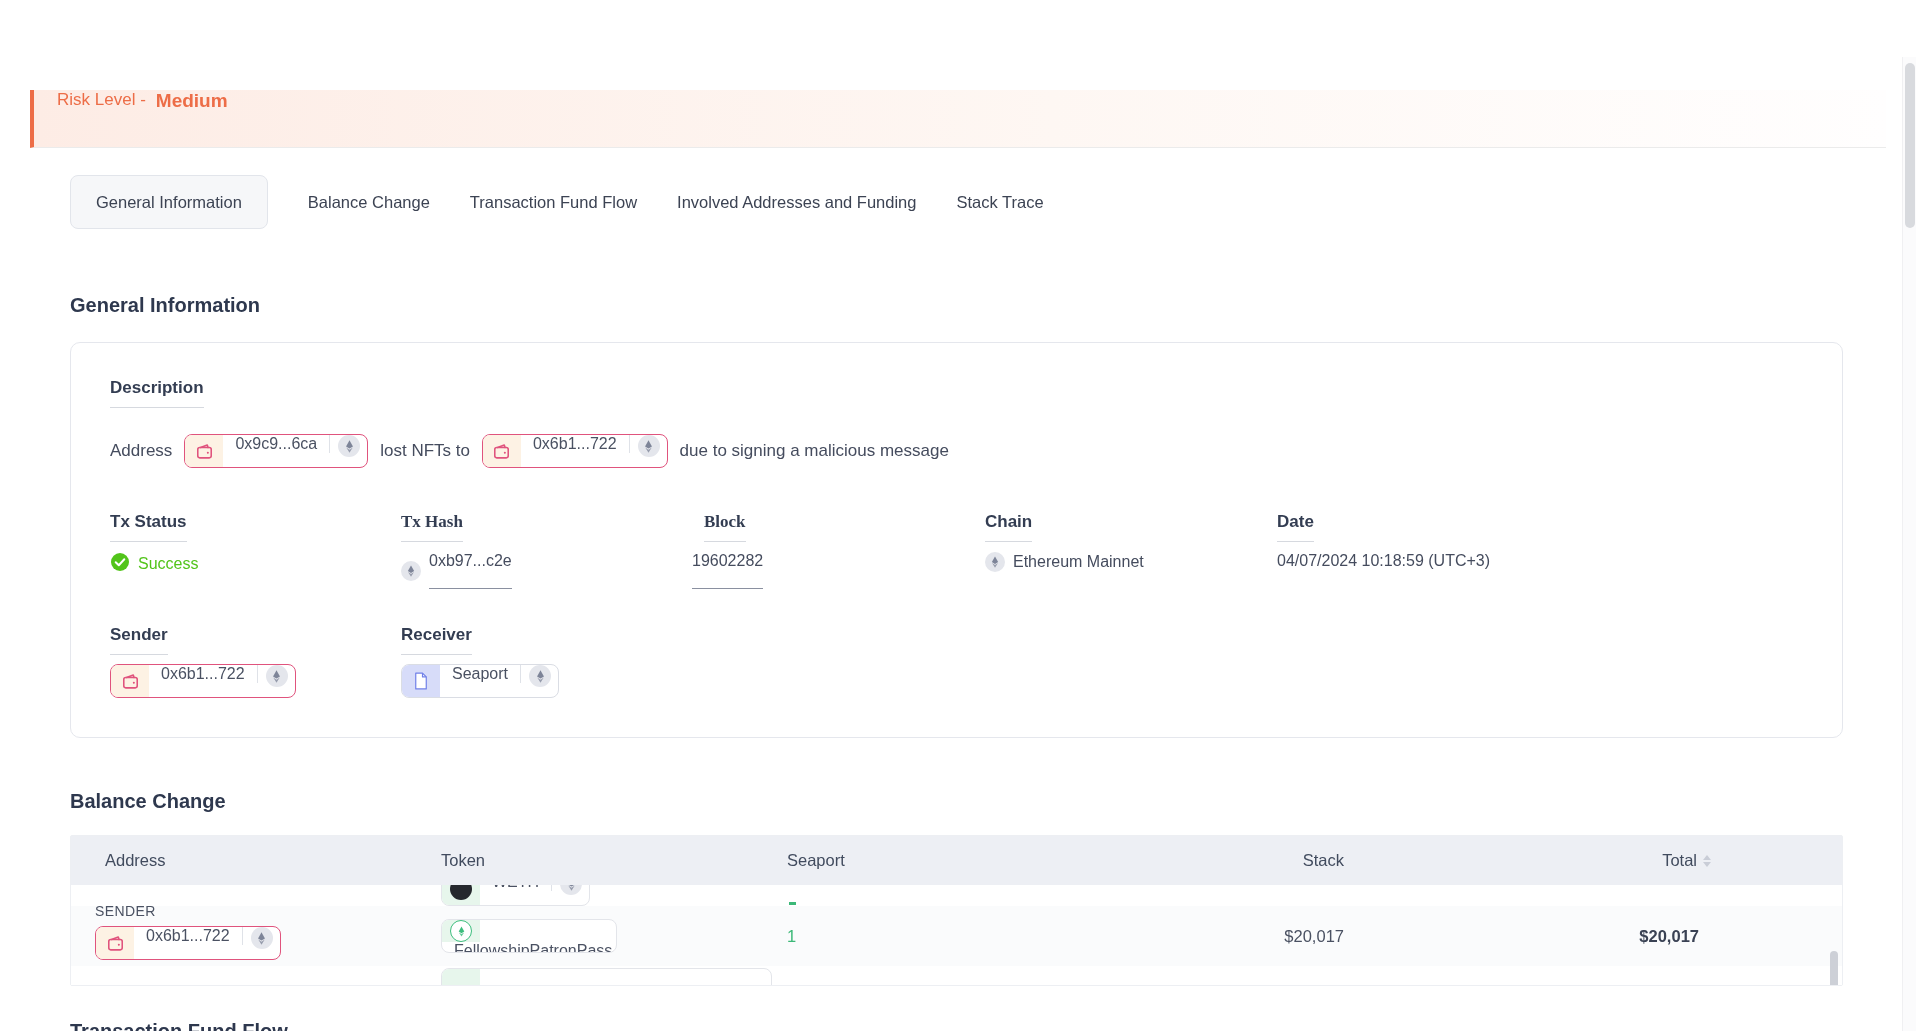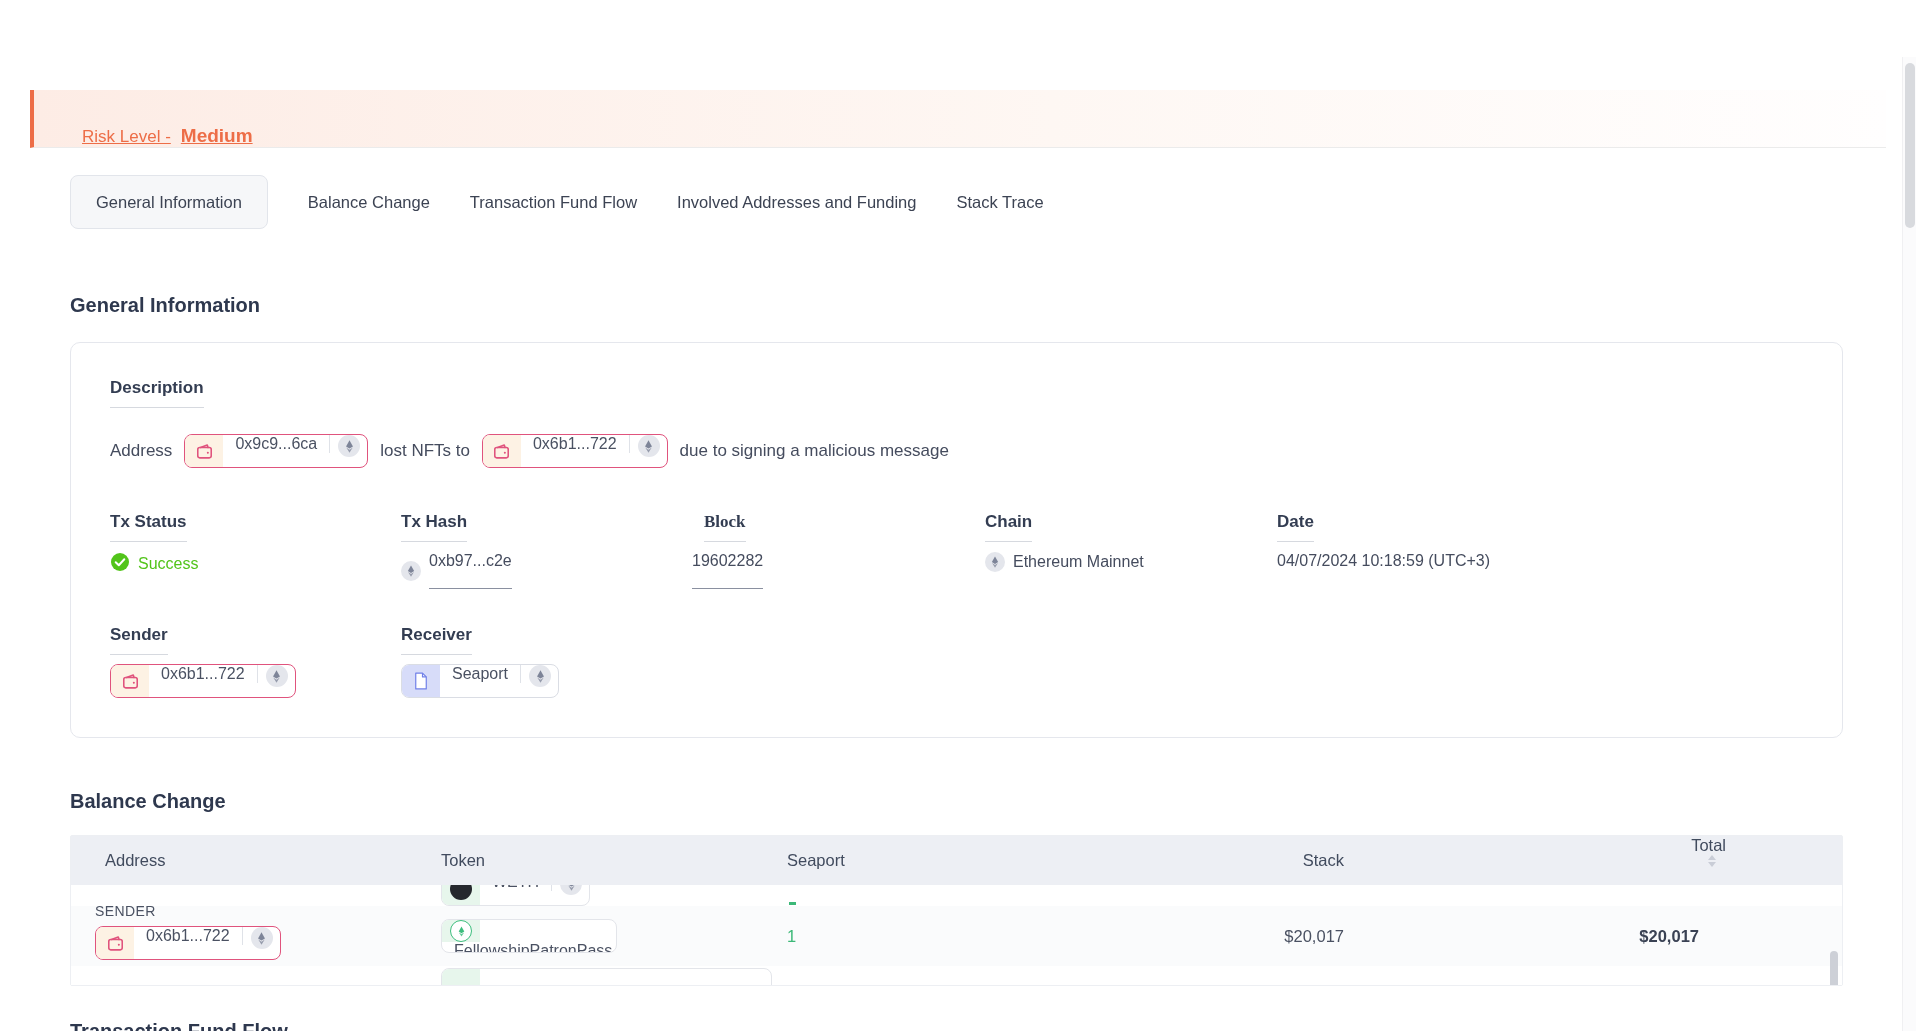--- a/index.html
+++ b/index.html
@@ -17,21 +17,21 @@
   .titlebar .sp { flex:1; }
   .icon-btn { width:22px; height:22px; display:flex; align-items:center; justify-content:center; cursor:pointer; margin-left:28px; }
   
   .page-scroll { position:absolute; top:57px; right:0; width:14px; height:974px; background:#fbfbfc; border-left:1px solid #f0f0f2; }
   .page-scroll .thumb { position:absolute; top:6px; left:2px; width:10px; height:165px; border-radius:5px; background:#d8dade; }
   
   .banner {
     position:absolute; top:90px; left:30px; width:1856px; height:58px;
     border-left:4px solid #ed6d47; border-bottom:1px solid #ebebeb;
     background:linear-gradient(90deg,#fdece5 0%,#fef7f3 55%,#fffefe 100%);
-    display:flex; align-items:flex-end; padding-left:48px; font-size:17px; color:#ed6d47;text-decoration:underline;
+    display:flex; align-items:flex-start; padding-left:23px; font-size:17px; color:#ed6d47;
   }
   .banner b { font-size:19px; font-weight:700; margin-left:10px; }
   
   .tabs { position:absolute; top:175px; left:70px; height:54px; display:flex; align-items:center; gap:40px; }
   .tab { font-size:16.5px; color:#3c4353; cursor:pointer; white-space:nowrap; }
   .tab.active {
     height:54px; display:flex; align-items:center; padding:0 25px;
     background:#f6f7f9; border:1px solid #e2e5eb; border-radius:8px;
   }
   
@@ -153,21 +153,21 @@
               <path d="M8 0 L13 9 L8 12 L3 9 Z"></path>
               <path d="M8 13.6 L12.7 10.6 L8 18 L3.3 10.6 Z" opacity=".75"></path>
             </g>
           </svg>
       </span>
     </span>
     <span>due to signing a malicious message</span>
   </div>
 
   <div class="field" style="left:110px;"><span class="lbl">Tx Status</span></div>
-  <div class="field" style="left:401px;"><span class="lbl">Tx Hash</span></div>
+  <div class="field" style="left:401px;font-family:Liberation Serif, serif;"><span class="lbl">Tx Hash</span></div>
   <div class="field" style="left:704px;font-family:Liberation Serif, serif;"><span class="lbl">Block</span></div>
   <div class="field" style="left:985px;"><span class="lbl">Chain</span></div>
   <div class="field" style="left:1277px;"><span class="lbl">Date</span></div>
 
   <div class="fval" style="left:110px;">
     <span>
       <svg width="20" height="20" viewBox="0 0 20 20">
           <circle cx="10" cy="10" r="9" fill="#52c41a"></circle>
           <path d="M5.7 10.2 L8.8 13.2 L14.3 7.3" stroke="#fff" stroke-width="2" fill="none" stroke-linecap="round" stroke-linejoin="round"></path>
         </svg>
@@ -252,21 +252,21 @@
   </div>
 
   <div class="sec-title" style="top:790px;">Balance Change</div>
 
   <div class="table">
     <div class="thead">
       <div class="th" style="left:34px;">Address</div>
       <div class="th" style="left:370px;">Token</div>
       <div class="th" style="left:716px;">Seaport</div>
       <div class="th" style="right:498px;">Stack</div>
-      <div class="th" style="right:116px;flex-direction:column;">
+      <div class="th" style="right:131px;">
         <span>Total</span>
         <span class="sort">
             <i class="up"></i>
             <i class="dn"></i>
           </span>
       </div>
     </div>
 
     <div class="tbody">
 

